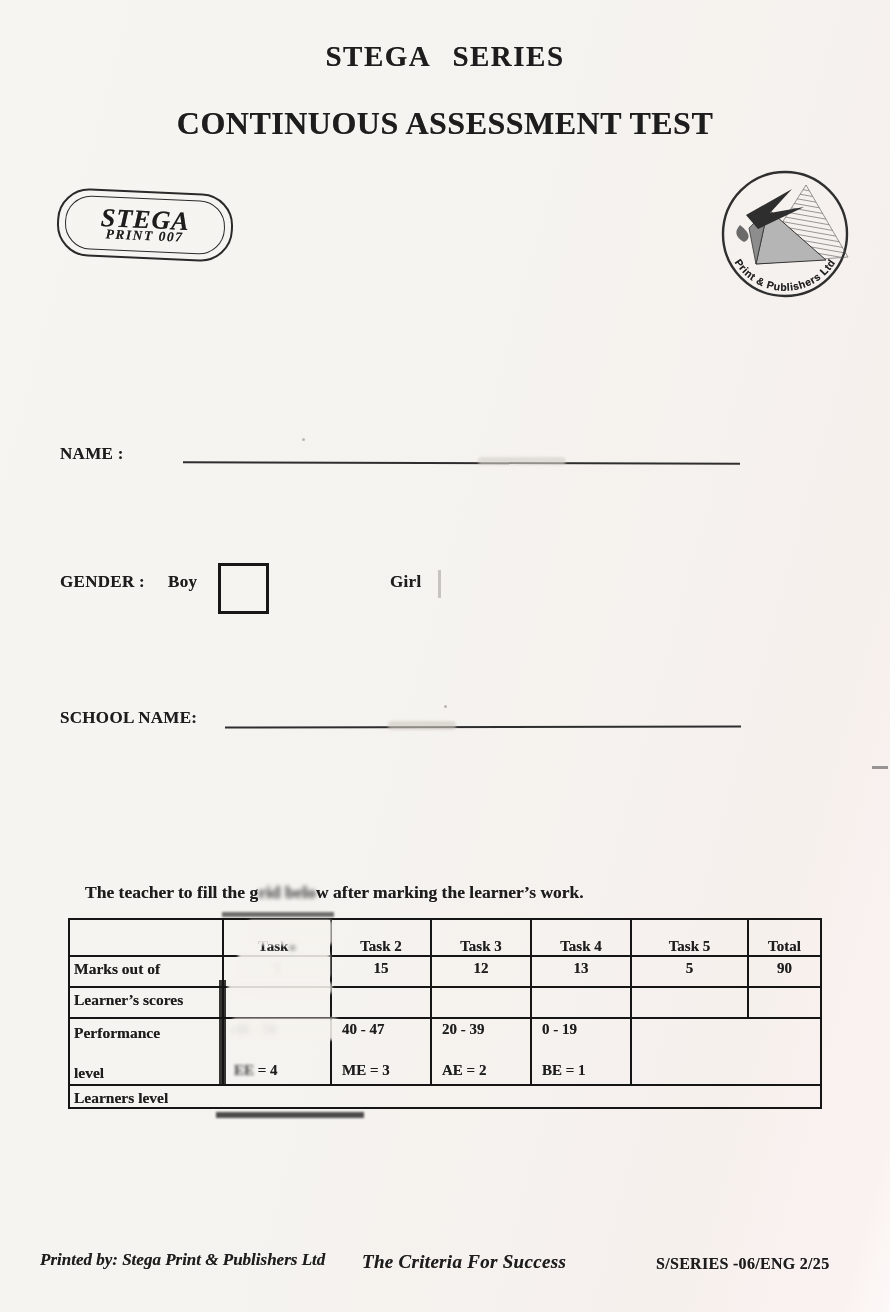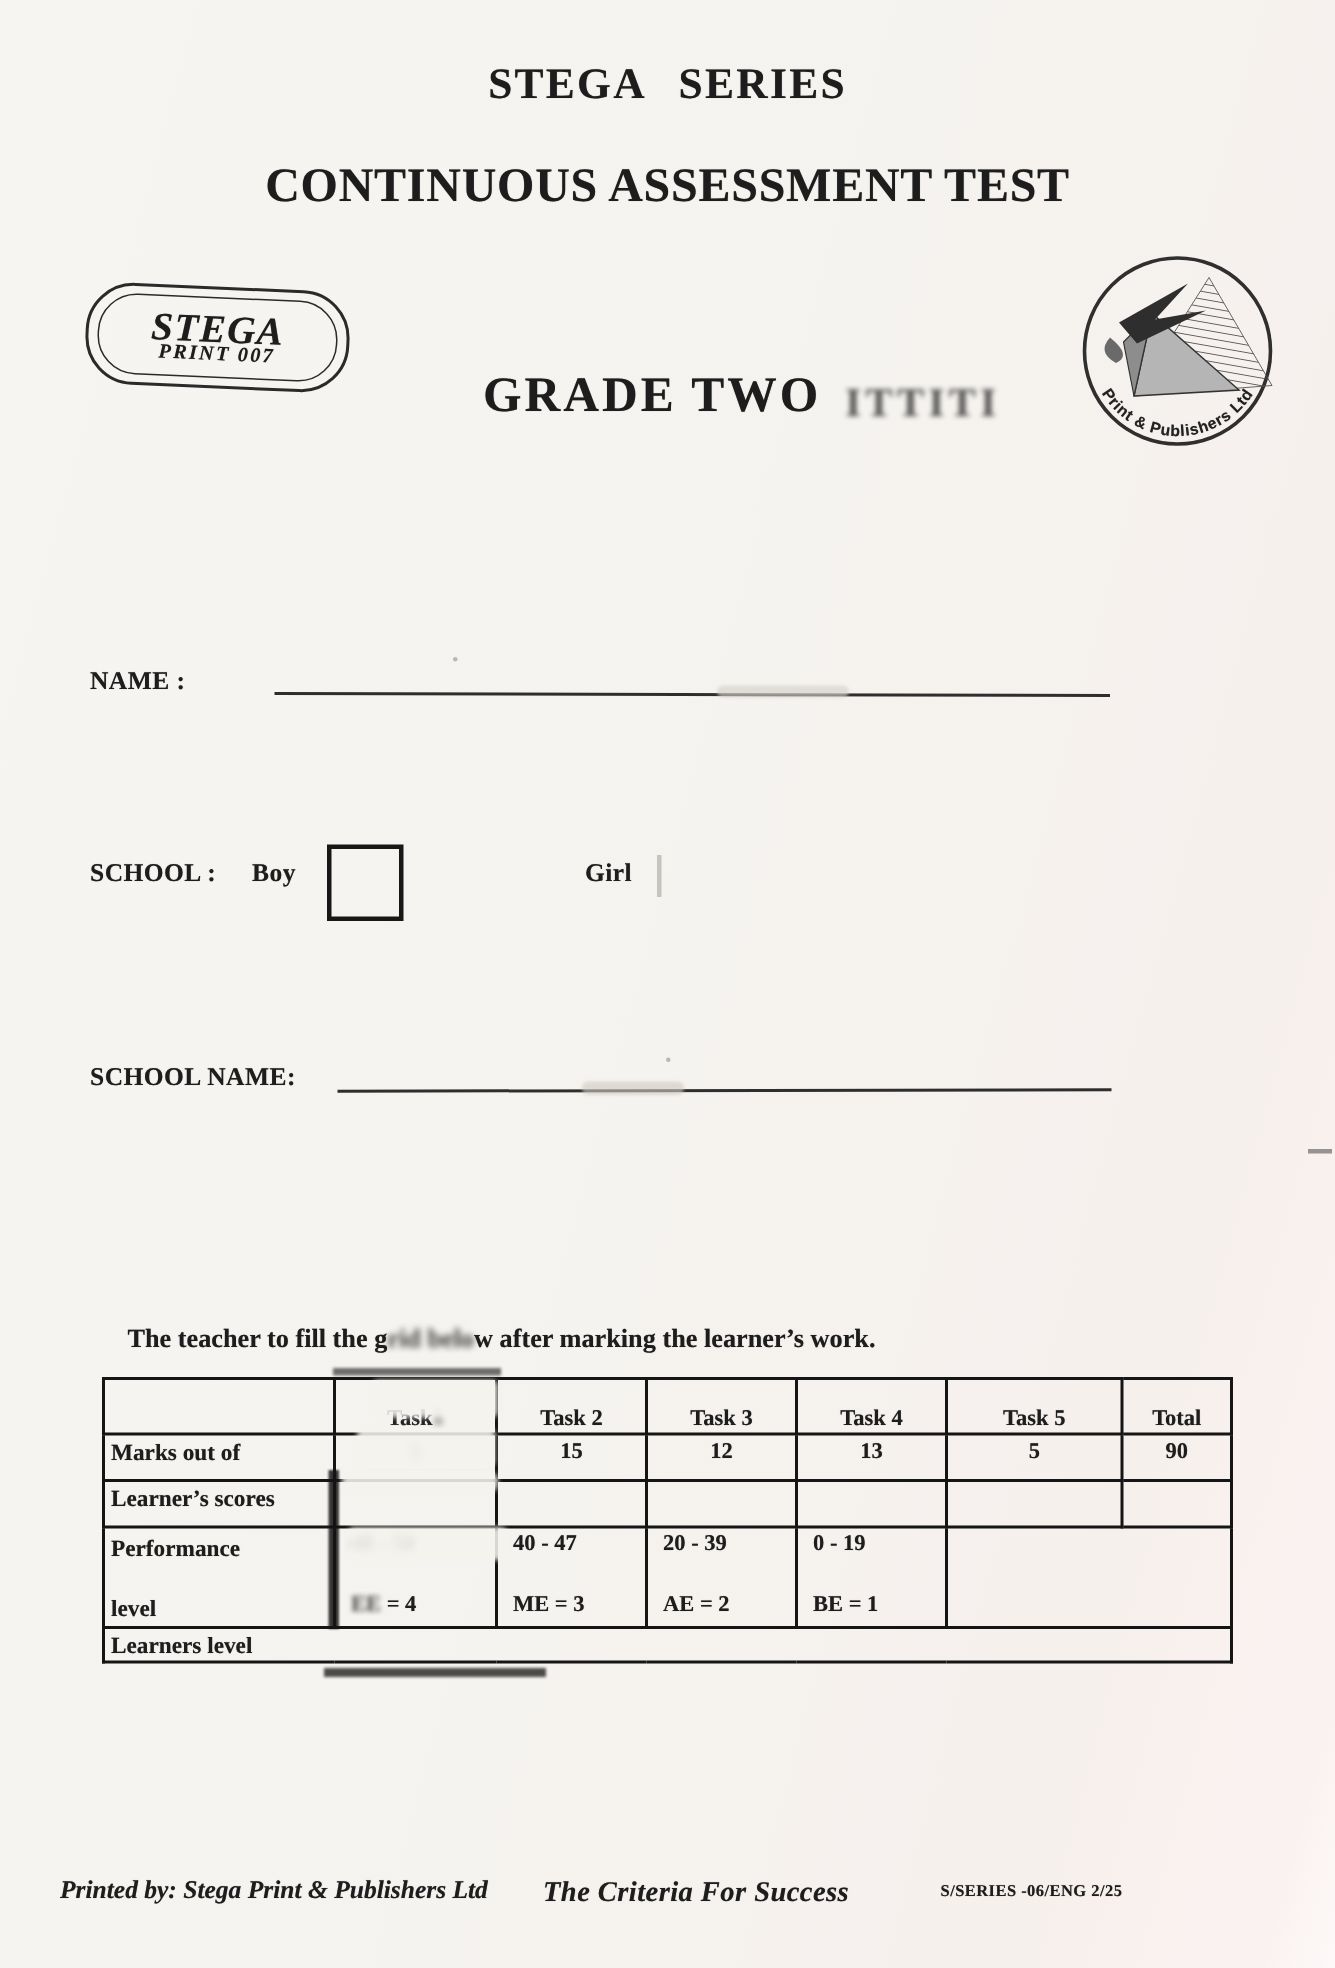--- a/index.html
+++ b/index.html
@@ -55,33 +55,29 @@
   
   .artifact{position:absolute;}
   .smear{position:absolute;background:rgba(245,242,238,.88);filter:blur(1.6px);border-radius:4px;z-index:4;}
   .darkbar{position:absolute;background:#141414;opacity:.85;filter:blur(.6px);z-index:5;}
   .speck{position:absolute;background:#8a857f;border-radius:50%;opacity:.55;}
 
   
   .footer-item{position:absolute;font-weight:bold;white-space:nowrap;}
   .f-printed{left:40px;top:1250px;font-size:17px;font-style:italic;}
   .f-motto{left:362px;top:1251px;font-size:19px;font-style:italic;letter-spacing:.3px;}
-  .f-code{left:627px;top:1255px;font-size:11px;letter-spacing:.3px;}
+  .f-code{left:656px;top:1255px;font-size:16px;letter-spacing:.3px;}
 </style>
 </head>
 <body>
 
 <div class="page">
 
   <div class="title t1">STEGA SERIES</div>
   <div class="title t2">CONTINUOUS ASSESSMENT TEST</div>
-  <div class="t4">
-    <span class="t4-main">GRADE TWO</span>
-    <span class="grade-smudge">ITTITI</span>
-  </div>
 
   <div class="badge">
     <div class="badge-inner">
       <div class="badge-name">STEGA</div>
       <div class="badge-sub">PRINT 007</div>
     </div>
   </div>
 
   <div class="logo">
     <svg width="162" height="138" viewBox="0 0 162 138">
@@ -100,21 +96,21 @@
       <text font-family="Liberation Sans, sans-serif" font-size="10.5" font-weight="bold" fill="#222" letter-spacing="0.5">
         <textPath href="#cap-arc" startOffset="50%" text-anchor="middle">Print &amp; Publishers Ltd</textPath>
       </text>
     </svg>
   </div>
 
   <div class="flabel" style="left:60px;top:444px;">NAME :</div>
   <div class="fill-line" style="left:183px;top:462px;width:557px;transform:rotate(.15deg);"></div>
   <div class="patch" style="left:478px;top:457px;width:88px;height:8px;background:#d6d1cb;opacity:.65;"></div>
 
-  <div class="flabel" style="left:60px;top:572px;">SCHOOL :</div>
+  <div class="flabel" style="left:60px;top:572px;">GENDER :</div>
   <div class="flabel" style="left:168px;top:572px;">Boy</div>
   <div class="gender-box"></div>
   <div class="flabel" style="left:390px;top:572px;">Girl</div>
   <div class="girl-mark"></div>
 
   <div class="flabel" style="left:60px;top:708px;">SCHOOL NAME:</div>
   <div class="fill-line" style="left:225px;top:726px;width:516px;transform:rotate(-.1deg);"></div>
   <div class="patch" style="left:388px;top:721px;width:68px;height:9px;background:#cfc9c2;opacity:.6;"></div>
 
   <div class="instruction"><span>The teacher to fill the g</span><span class="word-smudge">rid belo</span><span>w after marking the learner’s work.</span></div>

